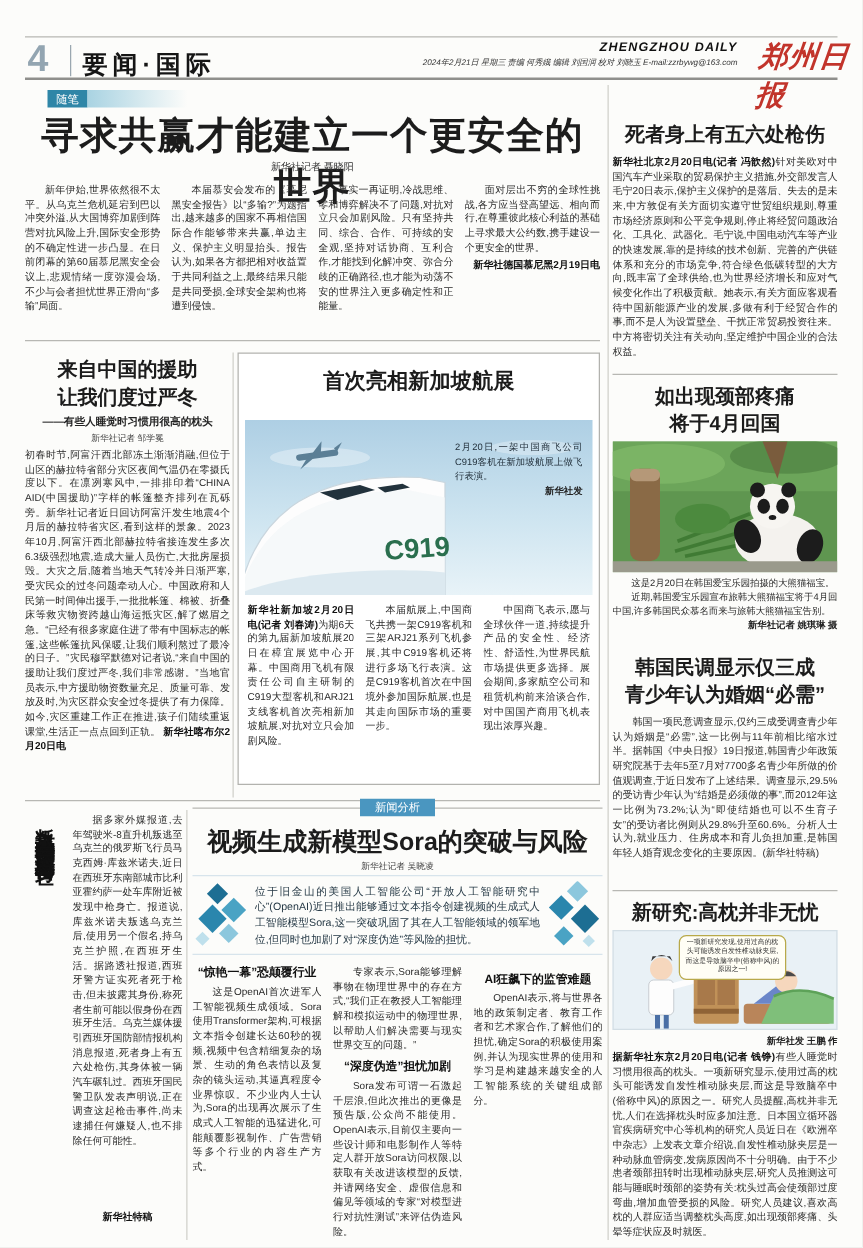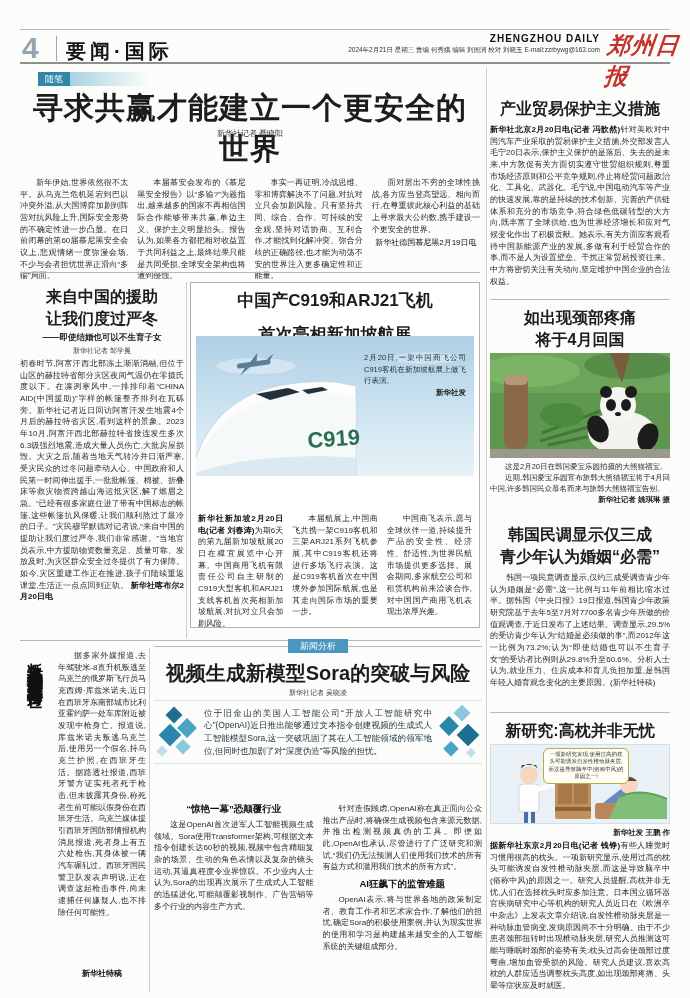--- a/index.html
+++ b/index.html
@@ -23,22 +23,22 @@
   .paper-en { font-size:10px; font-weight:bold; color:#111; letter-spacing:1px; }
   .info-line { font-size:6.5px; color:#333; margin-top:2px; }
   .masthead { font-family:"DejaVu Serif", serif; font-style:italic; font-weight:bold;
               font-size:23px; color:#c2342b; transform:skewX(-6deg); letter-spacing:1px; }
   
   .tagbox { background:#2f86a7; color:#fff; font-size:9px; text-align:center; line-height:14px; }
   .tagstrip { background:linear-gradient(to right,#a9d3e2,rgba(255,255,255,0)); }
   .essay-title { font-size:30px; font-weight:900; letter-spacing:1px; }
   .byline { font-size:8px; font-weight:normal; color:#333; }
   .cols { display:flex; gap:9px; }
-  .cols .col { flex:1;margin-top:31px; }
-  .dateline { font-weight:normal; text-align:center; font-size:8px; color:#111; margin-top:2px; }
+  .cols .col { flex:1; }
+  .dateline { font-weight:bold; text-align:right; font-size:8px; color:#111; margin-top:2px; }
   .art-title-16 { font-size:16px; font-weight:900; line-height:1.35; }
   .art-title-17 { font-size:17px; font-weight:900; line-height:1.4;margin-top:10px; }
   .sub-dash { font-size:8.5px; font-weight:bold; color:#222; }
   .small-byline { font-size:7px; color:#444; }
   
   .boxed { border:1px solid #b2b2ae; }
   .photo { position:absolute; overflow:hidden; }
   .photo-caption { position:absolute; font-size:7.5px; line-height:1.55; color:#23313c; text-align:justify; }
   .credit { font-size:7.5px; font-weight:bold; color:#222; text-align:right; }
   
@@ -58,21 +58,21 @@
 </style>
 </head>
 <body>
 
 <div id="page">
 
   <div class="rule-h" style="left:20px;top:29px;width:650px;"></div>
   <div class="abs pagenum" style="left:22px;top:31px;">4</div>
   <div class="rule-v" style="left:56px;top:36px;height:25px;background:#9aa7b0;"></div>
   <div class="abs section-title" style="left:66px;top:38px;">要闻·国际</div>
-  <div class="abs head-right" style="left:290px;top:33px;width:310px;">
+  <div class="abs head-right" style="left:280px;top:33px;width:310px;font-style:italic;">
     <div class="paper-en">ZHENGZHOU DAILY</div>
     <div class="info-line">2024年2月21日 星期三 责编 何秀娥 编辑 刘国润 校对 刘晓玉 E-mail:zzrbywg@163.com</div>
   </div>
   <div class="abs masthead" style="left:606px;top:30px;">郑州日报</div>
   <div class="abs" style="left:20px;top:62px;width:650px;height:2px;background:#8f8f8c;"></div>
 
   <div class="abs tagbox" style="left:38px;top:72px;width:32px;height:14px;">随笔</div>
   <div class="abs tagstrip" style="left:70px;top:72px;width:80px;height:14px;"></div>
   <div class="abs essay-title center" style="left:20px;top:88px;width:460px;">寻求共赢才能建立一个更安全的世界</div>
   <div class="abs byline center" style="left:20px;top:128px;width:460px;">新华社记者 聂晓阳</div>
@@ -82,29 +82,28 @@
     <div class="col jtext" style="height:121px;">事实一再证明,冷战思维、零和博弈解决不了问题,对抗对立只会加剧风险。只有坚持共同、综合、合作、可持续的安全观,坚持对话协商、互利合作,才能找到化解冲突、弥合分歧的正确路径,也才能为动荡不安的世界注入更多确定性和正能量。</div>
     <div class="col" style="height:121px;overflow:hidden;">
       <div class="jtext">面对层出不穷的全球性挑战,各方应当登高望远、相向而行,在尊重彼此核心利益的基础上寻求最大公约数,携手建设一个更安全的世界。</div>
       <div class="dateline">新华社德国慕尼黑2月19日电</div>
     </div>
   </div>
   <div class="rule-h" style="left:20px;top:272px;width:460px;"></div>
 
   <div class="abs art-title-16 center" style="left:20px;top:286px;width:164px;">来自中国的援助</div>
   <div class="abs art-title-16 center" style="left:20px;top:308px;width:164px;">让我们度过严冬</div>
-  <div class="abs sub-dash center" style="left:20px;top:332px;width:164px;">——即使结婚也可以不生育子女</div>
+  <div class="abs sub-dash center" style="left:20px;top:332px;width:164px;">——有些人睡觉时习惯用很高的枕头</div>
   <div class="abs small-byline center" style="left:20px;top:346px;width:164px;">新华社记者 邹学冕</div>
   <div class="abs" style="left:20px;top:358px;width:164px;height:280px;overflow:hidden;">
     <p class="jtext" style="text-indent:0;"><span>初春时节,阿富汗西北部冻土渐渐消融,但位于山区的赫拉特省部分灾区夜间气温仍在零摄氏度以下。在凛冽寒风中,一排排印着“CHINA AID(中国援助)”字样的帐篷整齐排列在瓦砾旁。新华社记者近日回访阿富汗发生地震4个月后的赫拉特省灾区,看到这样的景象。2023年10月,阿富汗西北部赫拉特省接连发生多次6.3级强烈地震,造成大量人员伤亡,大批房屋损毁。大灾之后,随着当地天气转冷并日渐严寒,受灾民众的过冬问题牵动人心。中国政府和人民第一时间伸出援手,一批批帐篷、棉被、折叠床等救灾物资跨越山海运抵灾区,解了燃眉之急。“已经有很多家庭住进了带有中国标志的帐篷,这些帐篷抗风保暖,让我们顺利熬过了最冷的日子。”灾民穆罕默德对记者说,“来自中国的援助让我们度过严冬,我们非常感谢。”当地官员表示,中方援助物资数量充足、质量可靠、发放及时,为灾区群众安全过冬提供了有力保障。如今,灾区重建工作正在推进,孩子们陆续重返课堂,生活正一点点回到正轨。</span>&nbsp;<b>新华社喀布尔2月20日电</b></p>
   </div>
   <div class="rule-v" style="left:186px;top:282px;height:356px;"></div>
 
   <div class="abs boxed" style="left:190px;top:282px;width:290px;height:346px;background:#fff;">
-    <div class="art-title-17 center" style="margin-top:6px;">中国产C919和ARJ21飞机</div>
     <div class="art-title-17 center">首次亮相新加坡航展</div>
   </div>
   <div class="photo" style="left:196px;top:336px;width:278px;height:140px;background:linear-gradient(180deg,#aecfe4 0%,#cde4f0 55%,#e8f3f8 100%);">
     <svg width="278" height="140" viewBox="0 0 278 140">
       <ellipse cx="60" cy="30" rx="40" ry="8" fill="#ffffff" opacity="0.35"></ellipse>
       <ellipse cx="230" cy="22" rx="34" ry="6" fill="#ffffff" opacity="0.3"></ellipse>
 
       <g transform="translate(40,24) rotate(-8)" fill="#5b7f96">
         <rect x="0" y="4" width="34" height="5" rx="2.5"></rect>
         <polygon points="10,6 2,16 16,7"></polygon>
@@ -125,21 +124,21 @@
     </div>
   </div>
   <div class="abs cols" style="left:198px;top:482px;width:274px;height:140px;">
     <div class="col jtext" style="height:140px;text-indent:0;"><b>新华社新加坡2月20日电(记者 刘春涛)</b><span>为期6天的第九届新加坡航展20日在樟宜展览中心开幕。中国商用飞机有限责任公司自主研制的C919大型客机和ARJ21支线客机首次亮相新加坡航展,对抗对立只会加剧风险。</span></div>
     <div class="col jtext" style="height:140px;">本届航展上,中国商飞共携一架C919客机和三架ARJ21系列飞机参展,其中C919客机还将进行多场飞行表演。这是C919客机首次在中国境外参加国际航展,也是其走向国际市场的重要一步。</div>
     <div class="col jtext" style="height:140px;">中国商飞表示,愿与全球伙伴一道,持续提升产品的安全性、经济性、舒适性,为世界民航市场提供更多选择。展会期间,多家航空公司和租赁机构前来洽谈合作,对中国国产商用飞机表现出浓厚兴趣。</div>
   </div>
 
   <div class="rule-v" style="left:486px;top:68px;height:924px;"></div>
 
-  <div class="abs art-title-16 center" style="left:490px;top:98px;width:180px;">产业贸易保护主义措施</div>
+  <div class="abs art-title-16 center" style="left:490px;top:98px;width:180px;">死者身上有五六处枪伤</div>
   <div class="abs" style="left:490px;top:124px;width:180px;height:170px;overflow:hidden;">
     <p class="jtext" style="text-indent:0;"><b>新华社北京2月20日电(记者 冯歆然)</b><span>针对美欧对中国汽车产业采取的贸易保护主义措施,外交部发言人毛宁20日表示,保护主义保护的是落后、失去的是未来,中方敦促有关方面切实遵守世贸组织规则,尊重市场经济原则和公平竞争规则,停止将经贸问题政治化、工具化、武器化。毛宁说,中国电动汽车等产业的快速发展,靠的是持续的技术创新、完善的产供链体系和充分的市场竞争,符合绿色低碳转型的大方向,既丰富了全球供给,也为世界经济增长和应对气候变化作出了积极贡献。她表示,有关方面应客观看待中国新能源产业的发展,多做有利于经贸合作的事,而不是人为设置壁垒、干扰正常贸易投资往来。中方将密切关注有关动向,坚定维护中国企业的合法权益。</span></p>
   </div>
   <div class="rule-h" style="left:490px;top:299px;width:180px;"></div>
 
   <div class="abs art-title-16 center" style="left:490px;top:307px;width:180px;">如出现颈部疼痛</div>
   <div class="abs art-title-16 center" style="left:490px;top:329px;width:180px;">将于4月回国</div>
   <div class="photo" style="left:490px;top:353px;width:180px;height:105px;">
     <svg width="180" height="105" viewBox="0 0 180 105">
       <rect width="180" height="105" fill="#5f9650"></rect>
@@ -238,20 +237,24 @@
       <rect x="8" y="38" width="11" height="11" fill="#4aa3c4" transform="rotate(45 13 43)"></rect>
       <rect x="30" y="44" width="7" height="7" fill="#bfe0ec" transform="rotate(45 33 47)"></rect>
     </svg>
   </div>
   <div class="abs cols" style="left:154px;top:772px;width:328px;height:220px;">
     <div class="col" style="overflow:hidden;">
       <h4 class="col-head" style="margin-top:0;">“惊艳一幕”恐颠覆行业</h4>
       <p class="jtext">这是OpenAI首次进军人工智能视频生成领域。Sora使用Transformer架构,可根据文本指令创建长达60秒的视频,视频中包含精细复杂的场景、生动的角色表情以及复杂的镜头运动,其逼真程度令业界惊叹。不少业内人士认为,Sora的出现再次展示了生成式人工智能的迅猛进化,可能颠覆影视制作、广告营销等多个行业的内容生产方式。</p>
     </div>
     <div class="col" style="overflow:hidden;">
-      <p class="jtext">针对造假顾虑,OpenAI称在真正面向公众推出产品时,将确保生成视频包含来源元数据,并推出检测视频真伪的工具。即便如此,OpenAI也承认,尽管进行了广泛研究和测试,“我们仍无法预测人们使用我们技术的所有有益方式和滥用我们技术的所有方式”。</p>
+      <p class="jtext">专家表示,Sora能够理解事物在物理世界中的存在方式,“我们正在教授人工智能理解和模拟运动中的物理世界,以帮助人们解决需要与现实世界交互的问题。”</p>
+      <h4 class="col-head">“深度伪造”担忧加剧</h4>
+      <p class="jtext">Sora发布可谓一石激起千层浪,但此次推出的更像是预告版,公众尚不能使用。OpenAI表示,目前仅主要向一些设计师和电影制作人等特定人群开放Sora访问权限,以获取有关改进该模型的反馈,并请网络安全、虚假信息和偏见等领域的专家“对模型进行对抗性测试”来评估伪造风险。</p>
+    </div>
+    <div class="col" style="overflow:hidden;">
       <h4 class="col-head">AI狂飙下的监管难题</h4>
       <p class="jtext">OpenAI表示,将与世界各地的政策制定者、教育工作者和艺术家合作,了解他们的担忧,确定Sora的积极使用案例,并认为现实世界的使用和学习是构建越来越安全的人工智能系统的关键组成部分。</p>
 
     </div>
   </div>
 
 </div>
 
 </body></html>

